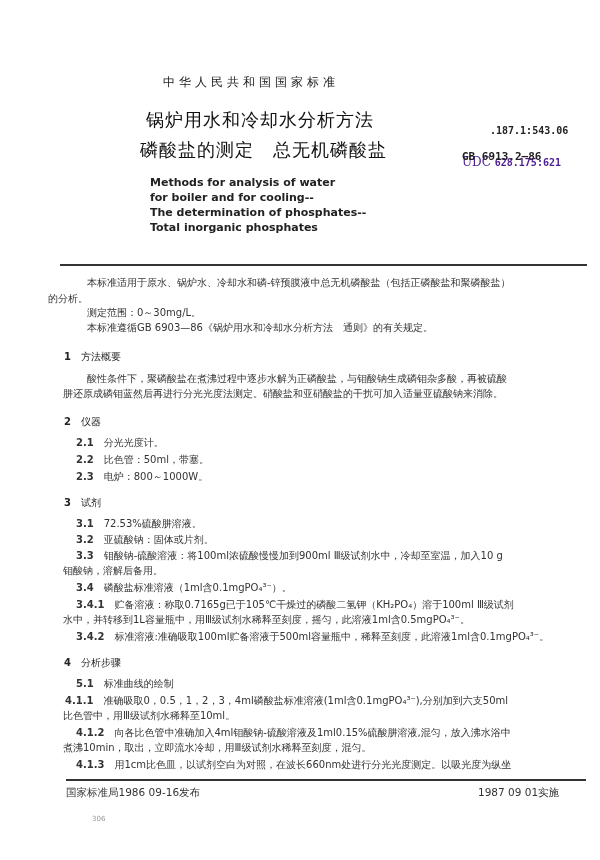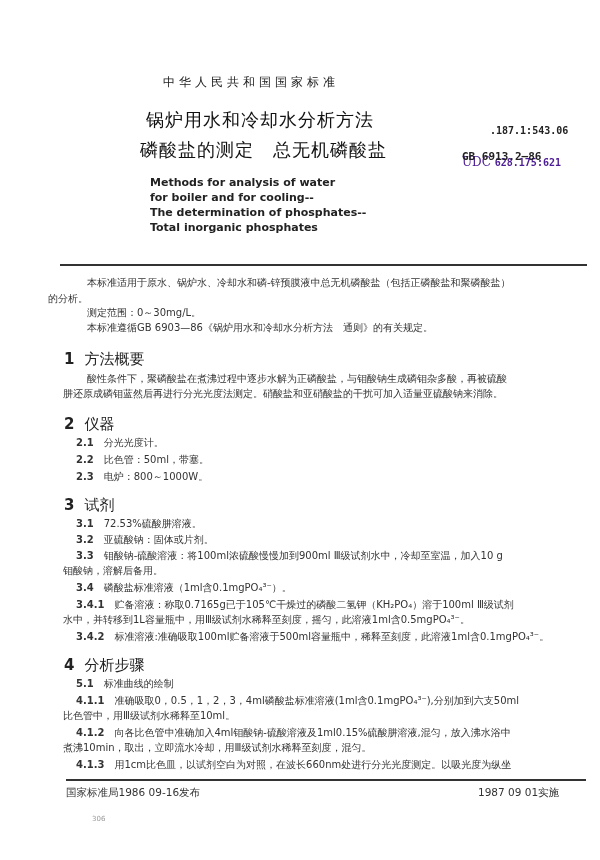--- a/index.html
+++ b/index.html
@@ -9,21 +9,21 @@
   .nat { font-size:12px; left:163px; top:74px; letter-spacing:4px; color:#222; }
   .t1 { font-size:18px; left:146px; top:108px; letter-spacing:1px; color:#111; }
   .t2 { font-size:18px; left:140px; top:138px; letter-spacing:1px; color:#111; }
   .udc { font-family:"DejaVu Serif", serif; font-size:12px; left:462px; top:127px; color:#4c1d95;margin-top:28px; }
   .udc2 { font-family:"DejaVu Sans Mono", monospace; font-size:10px; left:490px; top:125px; font-weight:bold; color:#222;}
   .gb { font-family:"DejaVu Sans Mono", monospace; font-size:11px; left:462px; top:150px; font-weight:bold; color:#222; }
   .udc .code { font-family:"DejaVu Sans Mono", monospace; font-size:10px; font-weight:bold; }
   .en { font-family:"DejaVu Sans", sans-serif; font-size:11px; font-weight:bold; left:150px; width:250px; color:#222; }
   .rule { position:absolute; left:60px; width:527px; height:2px; background:#333; }
   .body { font-size:10px; color:#333; line-height:14px; }
-  .h { font-size:15px; color:#222; }
+  .h { font-size:10px; color:#222; }
   .num { font-weight:bold; margin-right:10px; }
   .foot { font-size:10.5px; color:#333; }
   .pg { font-size:7px; color:#999; }
 </style>
 </head>
 <body>
 
 <div class="abs nat">中华人民共和国国家标准</div>
 <div class="abs t1">锅炉用水和冷却水分析方法</div>
 <div class="abs t2">磷酸盐的测定　总无机磷酸盐</div>
@@ -69,21 +69,21 @@
 <div class="abs body" style="left:63px; top:564px"><span>钼酸钠，溶解后备用。</span></div>
 <div class="abs body" style="left:76px; top:581px"><span class="num">3.4</span><span>磷酸盐标准溶液（1ml含0.1mgPO₄³⁻）。</span></div>
 <div class="abs body" style="left:76px; top:598px"><span class="num">3.4.1</span><span>贮备溶液：称取0.7165g已于105℃干燥过的磷酸二氢钾（KH₂PO₄）溶于100ml Ⅲ级试剂</span></div>
 <div class="abs body" style="left:63px; top:613px"><span>水中，并转移到1L容量瓶中，用Ⅲ级试剂水稀释至刻度，摇匀，此溶液1ml含0.5mgPO₄³⁻。</span></div>
 <div class="abs body" style="left:76px; top:630px"><span class="num">3.4.2</span><span>标准溶液:准确吸取100ml贮备溶液于500ml容量瓶中，稀释至刻度，此溶液1ml含0.1mgPO₄³⁻。</span></div>
 
 <div class="abs h" style="left:64px; top:656px">
   <span class="num">4</span><span>分析步骤</span>
 </div>
 <div class="abs body" style="left:76px; top:677px"><span class="num">5.1</span><span>标准曲线的绘制</span></div>
-<div class="abs body" style="left:76px; top:694px"><span class="num">4.1.1</span><span>准确吸取0，0.5，1，2，3，4ml磷酸盐标准溶液(1ml含0.1mgPO₄³⁻),分别加到六支50ml</span></div>
+<div class="abs body" style="left:65px; top:694px"><span class="num">4.1.1</span><span>准确吸取0，0.5，1，2，3，4ml磷酸盐标准溶液(1ml含0.1mgPO₄³⁻),分别加到六支50ml</span></div>
 <div class="abs body" style="left:63px; top:709px"><span>比色管中，用Ⅲ级试剂水稀释至10ml。</span></div>
 <div class="abs body" style="left:76px; top:726px"><span class="num">4.1.2</span><span>向各比色管中准确加入4ml钼酸钠-硫酸溶液及1ml0.15%硫酸肼溶液,混匀，放入沸水浴中</span></div>
 <div class="abs body" style="left:63px; top:741px"><span>煮沸10min，取出，立即流水冷却，用Ⅲ级试剂水稀释至刻度，混匀。</span></div>
 <div class="abs body" style="left:76px; top:758px"><span class="num">4.1.3</span><span>用1cm比色皿，以试剂空白为对照，在波长660nm处进行分光光度测定。以吸光度为纵坐</span></div>
 
 <div class="rule" style="top:779px; left:66px; width:520px"></div>
 <div class="abs foot" style="left:66px; top:786px">国家标准局1986 09-16发布</div>
 <div class="abs foot" style="left:478px; top:786px">1987 09 01实施</div>
 <div class="abs pg" style="left:92px; top:815px">306</div>
 

